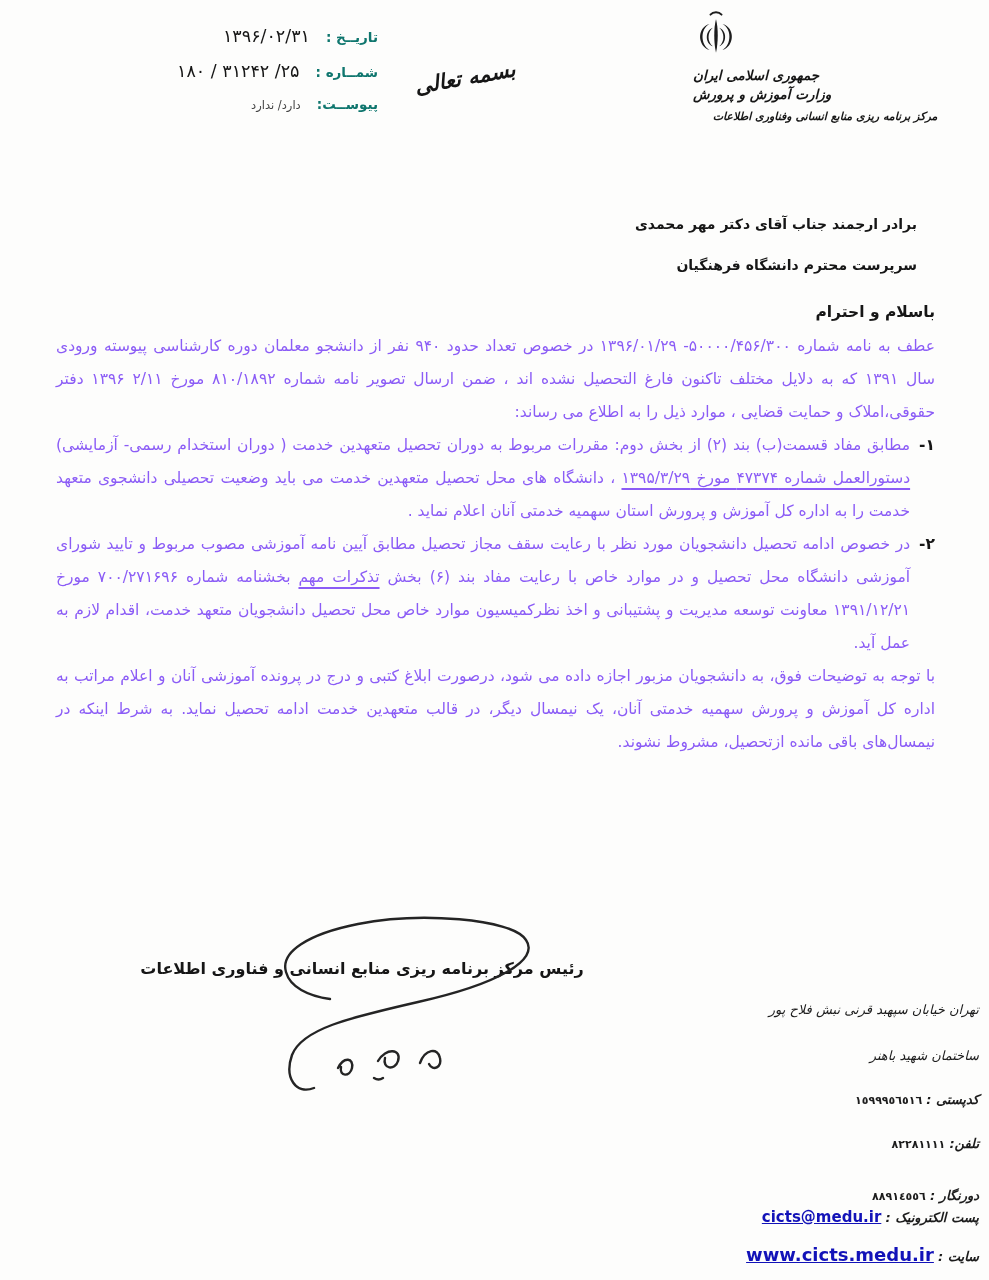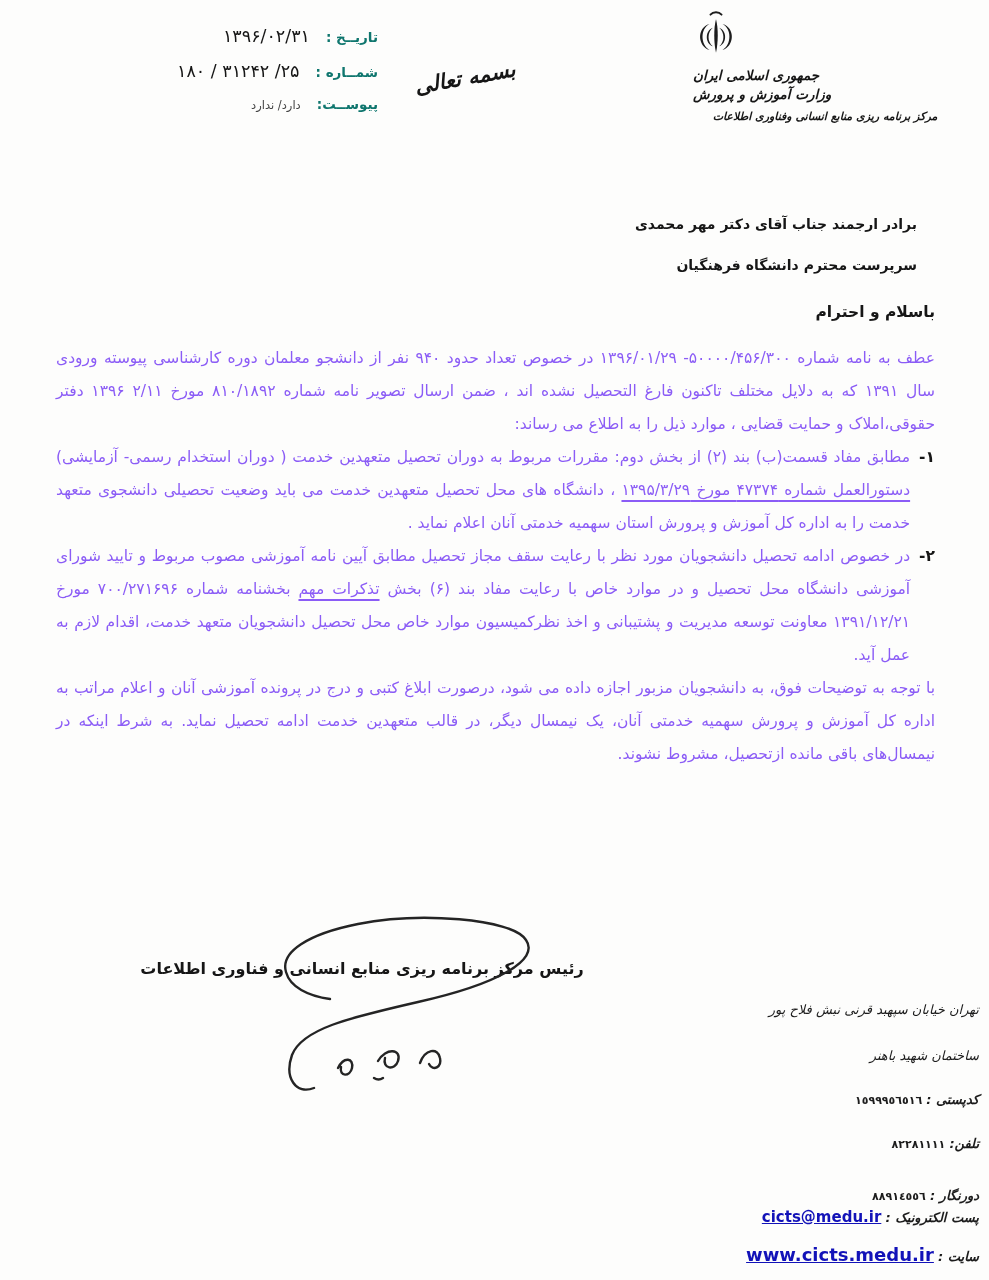--- a/index.html
+++ b/index.html
@@ -23,21 +23,21 @@
   .logo{top:10px;right:66px;width:230px;text-align:left;direction:rtl;}
   .logo .emblem{display:inline-block;height:50px;}
   .logo-line{font-size:13.5px;font-weight:700;font-style:italic;line-height:19px;white-space:nowrap;}
   .org-line{top:110px;right:8px;width:312px;text-align:center;
     font-size:11px;font-weight:700;font-style:italic;white-space:nowrap;direction:rtl;}
   
   .recipient{top:204px;right:72px;direction:rtl;text-align:right;
     font-size:14px;font-weight:700;line-height:41px;margin-left:12px;}
   
   .letter{top:303px;right:54px;left:56px;direction:rtl;}
-  .salutation{font-size:15.5px;font-weight:700;margin-bottom:21px;}
+  .salutation{font-size:15.5px;font-weight:700;margin-bottom:9px;}
   .para{font-size:15.5px;font-weight:400;line-height:33px;text-align:justify;color:#8b5cf6;}
   .li{display:flex;gap:9px;}
   .li .num{flex:0 0 auto;font-size:15.5px;font-weight:700;line-height:33px;}
   .li .ibody{flex:1 1 auto;}
   .u{text-decoration:underline;text-underline-offset:5px;text-decoration-thickness:1.5px;}
   
   .sig{top:946px;left:104px;width:516px;text-align:center;direction:rtl;}
   .sig-name{font-size:17px;font-weight:700;}
   .sig-title{font-size:16px;font-weight:700;margin-top:13px;}
   .scribble{top:903px;left:228px;pointer-events:none;}

